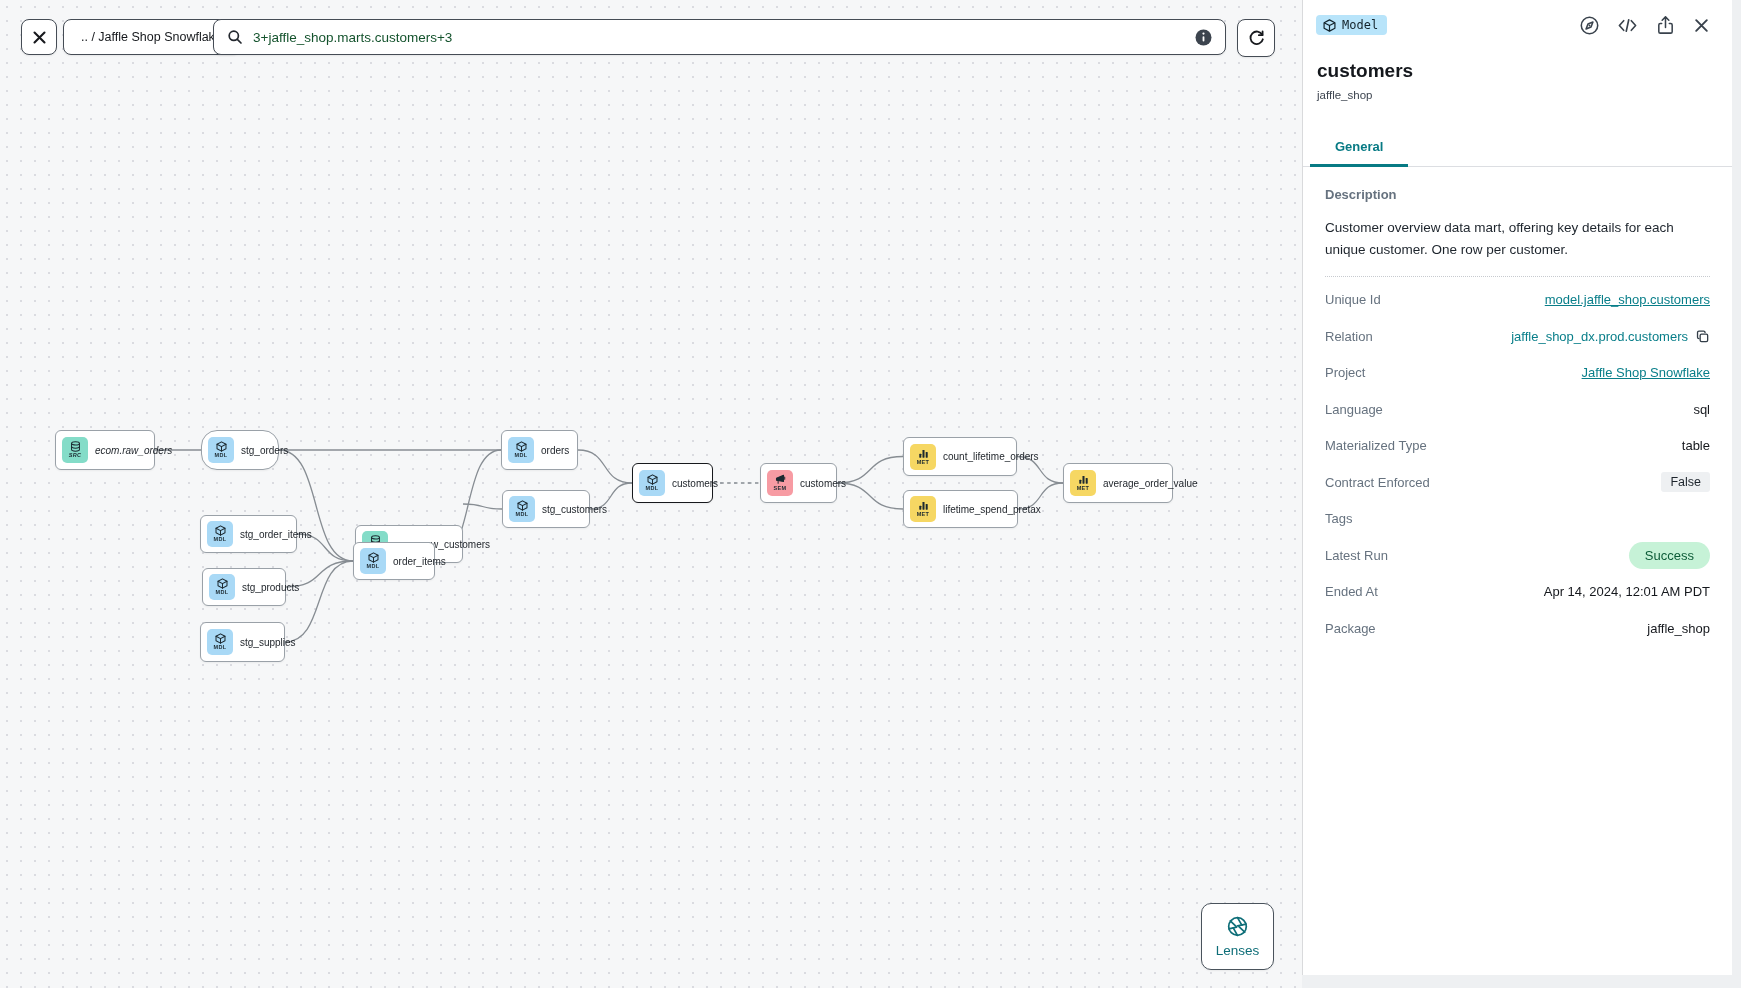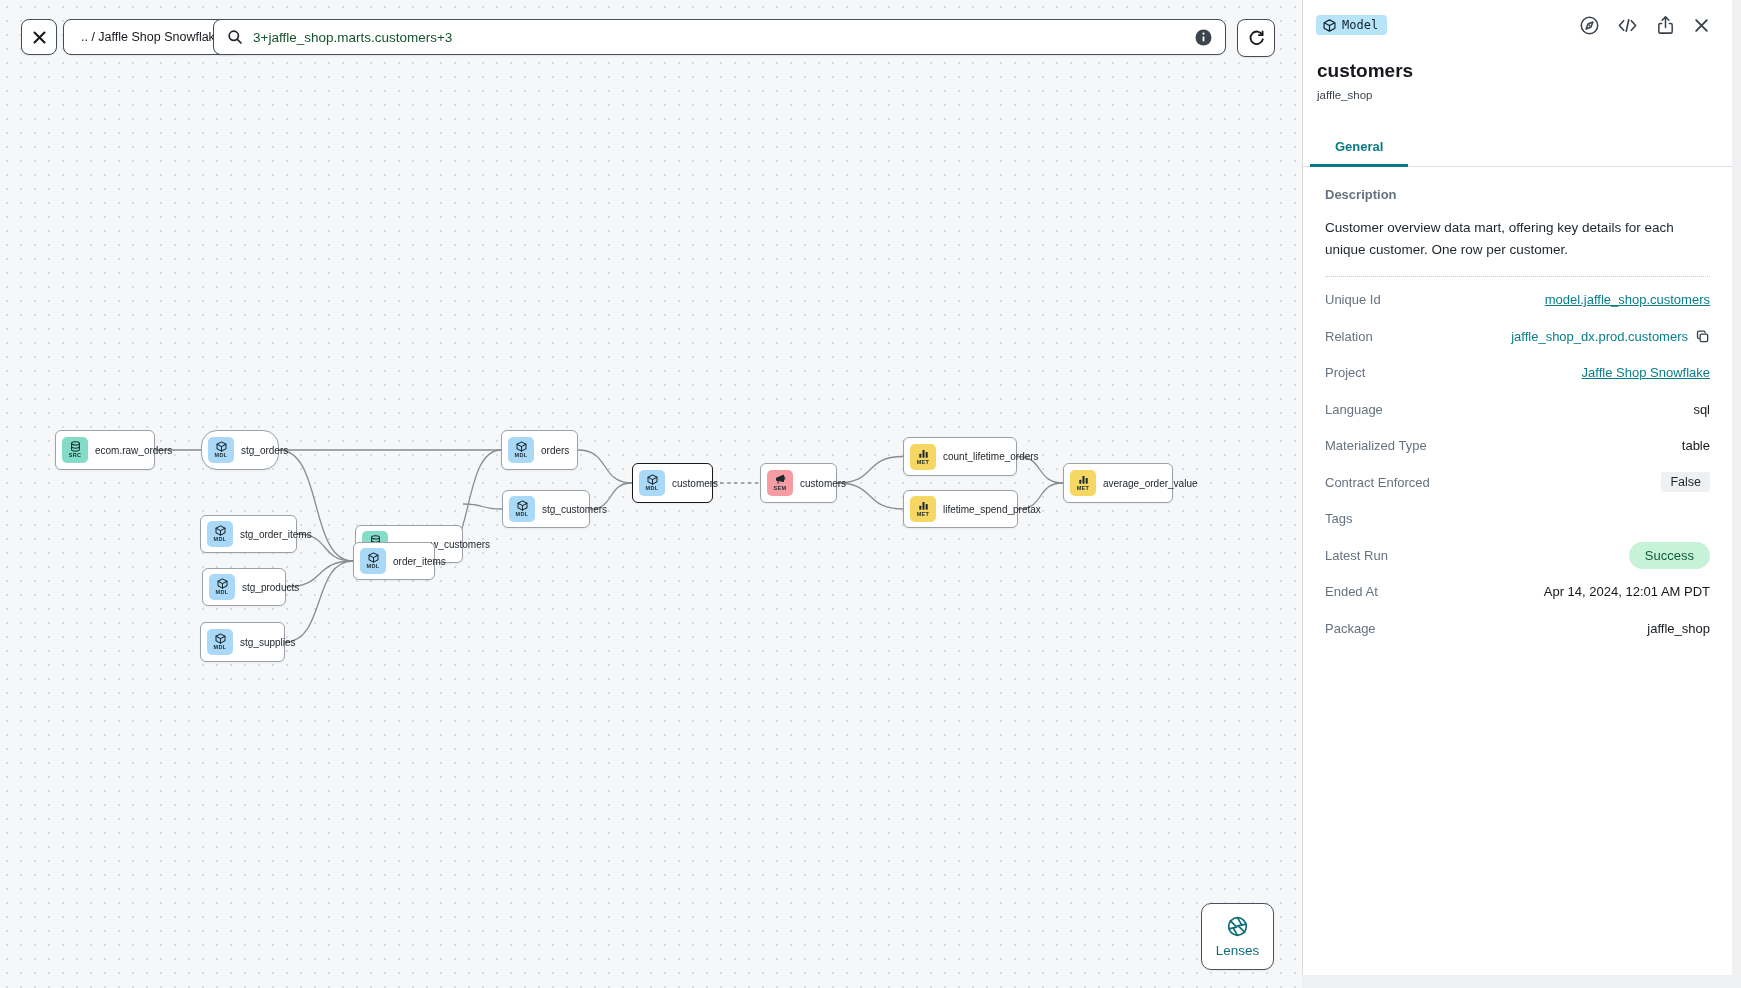--- a/index.html
+++ b/index.html
@@ -87,21 +87,21 @@
       <path d="M463 504 C 487 504, 478 509, 502 509" fill="none" stroke="#878d93" stroke-width="1.3"></path>
       <path d="M578 450 C 610.4 450, 599.6 483, 632 483" fill="none" stroke="#878d93" stroke-width="1.3"></path>
       <path d="M590 509 C 615.2 509, 606.8 483, 632 483" fill="none" stroke="#878d93" stroke-width="1.3"></path>
       <path d="M713 483 C 741.2 483, 731.8 483, 760 483" fill="none" stroke="#878d93" stroke-width="1.3" stroke-dasharray="3.5 3.5"></path>
       <path d="M837 483 C 876.6 483, 863.4 456.5, 903 456.5" fill="none" stroke="#878d93" stroke-width="1.3"></path>
       <path d="M837 483 C 876.6 483, 863.4 509, 903 509" fill="none" stroke="#878d93" stroke-width="1.3"></path>
       <path d="M1017 456.5 C 1044.6 456.5, 1035.4 483, 1063 483" fill="none" stroke="#878d93" stroke-width="1.3"></path>
       <path d="M1018 509 C 1045 509, 1036 483, 1063 483" fill="none" stroke="#878d93" stroke-width="1.3"></path>
     </svg>
   <div id="nodes">
-      <div class="node" style="left: 55px; top: 430px; width: 100px; height: 40px;">
+      <div class="node" style="left: 55px; top: 430px; width: 100px; height: 40px; font-style: italic;">
         <span class="node-badge k-source">
           <svg width="11" height="11" viewBox="0 0 12 12" fill="none" stroke="#1c2930" stroke-width="1.1" stroke-linejoin="round" stroke-linecap="round">
             <ellipse cx="6" cy="2.6" rx="4.3" ry="1.8"></ellipse>
             <path d="M1.7 2.6v6.8c0 1 1.9 1.8 4.3 1.8s4.3-.8 4.3-1.8V2.6"></path>
             <path d="M1.7 6c0 1 1.9 1.8 4.3 1.8S10.3 7 10.3 6"></path>
           </svg>
           <span class="bt">SRC</span>
         </span>
         <span class="node-label">ecom.raw_orders</span>
       </div>

